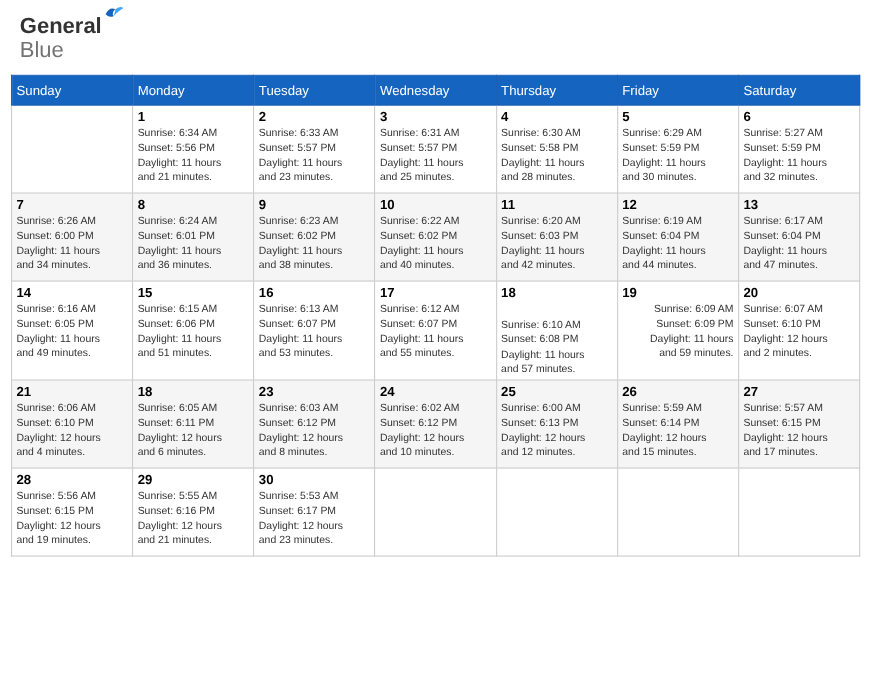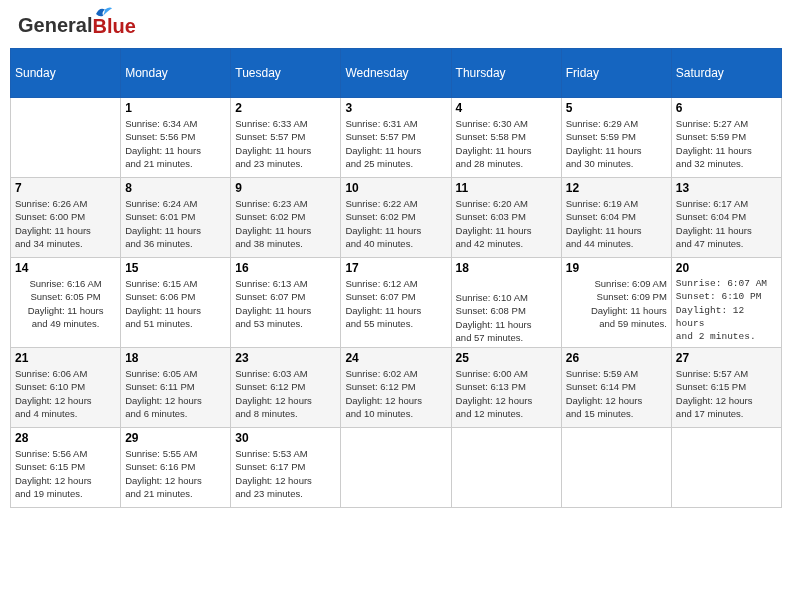--- a/index.html
+++ b/index.html
@@ -12,22 +12,22 @@
     }
     .header {
       display: flex;
       justify-content: space-between;
       align-items: flex-start;
       margin-bottom: 8px;
       padding: 4px 8px;
     }
     .logo {
       display: flex;
-      flex-direction: row;
-      align-items: center;
+      flex-direction: column;
+      align-items: flex-start;
     }
     .title-section {
       text-align: right;
     }
     .month-title {
       font-size: 32px;
       font-weight: bold;
       color: #333;
     }
     .subtitle {
@@ -35,21 +35,21 @@
       color: #555;
     }
     table {
       width: 100%;
       border-collapse: collapse;
       font-size: 10.5px;
     }
     thead tr th {
       background-color: #1565C0;
       color: #fff;
-      padding: 17px 4px;
+      padding: 6px 4px;
       text-align: left;
       font-size: 12px;
       font-weight: normal;
       border: 1px solid #1a5fb4;
     }
     tbody tr td {
       border: 1px solid #ccc;
       vertical-align: top;
       padding: 3px 4px;
       width: 14.28%;
@@ -84,21 +84,21 @@
   <div class="logo">
   <div style="display:flex; align-items:flex-start; line-height:1;">
     <div style="position:relative; display:inline-block;">
       <span style="font-size:20px; font-weight:bold; color:#333;">General</span>
       <svg width="20" height="16" viewBox="0 0 22 18" style="position:absolute; top:-10px; right:-22px;">
         <path d="M2,10 Q6,2 12,5 Q8,8 10,12 Q6,14 2,10Z" fill="#1565C0"></path>
         <path d="M12,5 Q18,1 20,4 Q16,6 10,12 Q12,8 12,5Z" fill="#42A5F5"></path>
       </svg>
     </div>
   </div>
-  <div style="font-size:20px; font-weight:bold; color:#b91c1c; line-height:1; margin-top:2px;">Blue</div>
+  <div style="font-size:20px; font-weight:normal; color:#737373; line-height:1; margin-top:2px;">Blue</div>
 </div>
   <div class="title-section">
     <div class="month-title"></div>
     <div class="subtitle"></div>
   </div>
 </div>
 
 <table>
   <thead>
     <tr id="days-header">
@@ -204,21 +204,21 @@
           <span class="day-number">13</span>
           <div class="day-info" style="white-space: pre-line;">Sunrise: 6:17 AM
 Sunset: 6:04 PM
 Daylight: 11 hours
 and 47 minutes.</div>
         </td>
       </tr>
       <tr>
         <td>
           <span class="day-number">14</span>
-          <div class="day-info" style="white-space: pre-line; text-align: center;">Sunrise: 6:16 AM
+          <div class="day-info" style="white-space: pre-line;">Sunrise: 6:16 AM
 Sunset: 6:05 PM
 Daylight: 11 hours
 and 49 minutes.</div>
         </td>
         <td>
           <span class="day-number">15</span>
           <div class="day-info" style="white-space: pre-line;">Sunrise: 6:15 AM
 Sunset: 6:06 PM
 Daylight: 11 hours
 and 51 minutes.</div>
@@ -246,21 +246,21 @@
         </td>
         <td>
           <span class="day-number">19</span>
           <div class="day-info" style="white-space: pre-line; text-align: right;">Sunrise: 6:09 AM
 Sunset: 6:09 PM
 Daylight: 11 hours
 and 59 minutes.</div>
         </td>
         <td>
           <span class="day-number">20</span>
-          <div class="day-info" style="white-space: pre-line; font-family: Liberation Mono, monospace;">Sunrise: 6:07 AM
+          <div class="day-info" style="white-space: pre-line;">Sunrise: 6:07 AM
 Sunset: 6:10 PM
 Daylight: 12 hours
 and 2 minutes.</div>
         </td>
       </tr>
       <tr>
         <td>
           <span class="day-number">21</span>
           <div class="day-info" style="white-space: pre-line;">Sunrise: 6:06 AM
 Sunset: 6:10 PM

